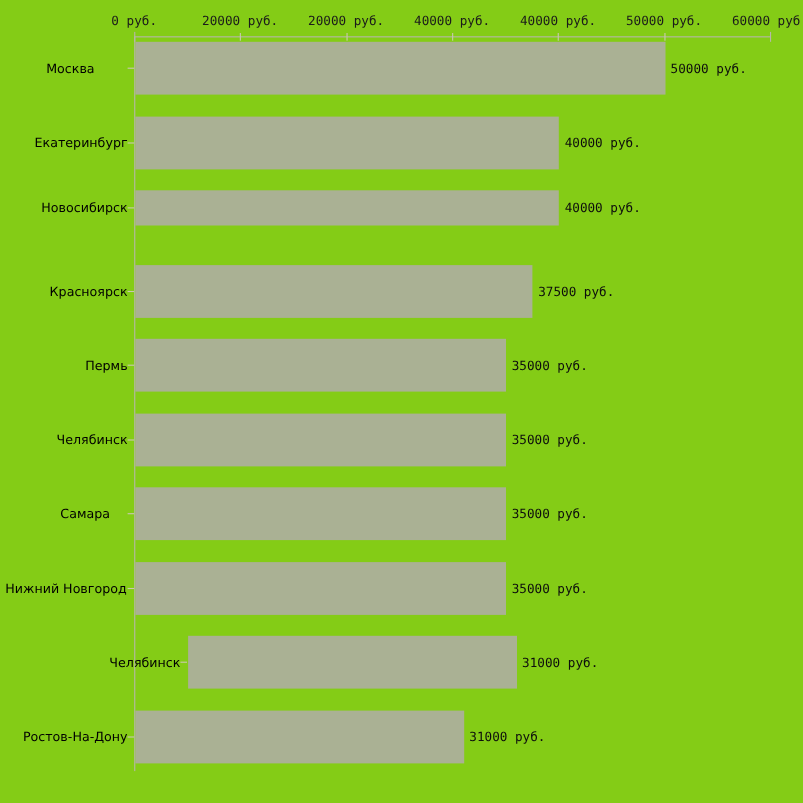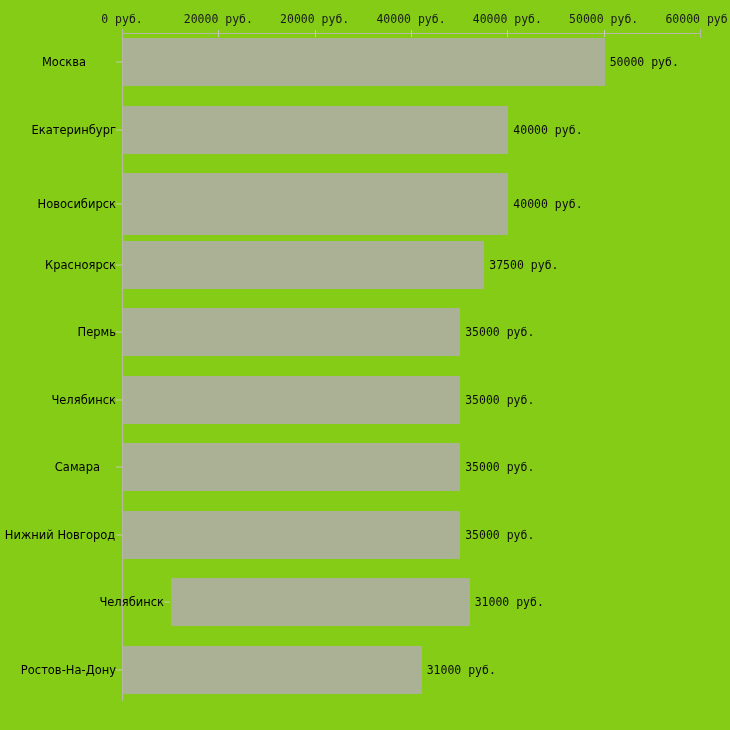--- a/index.html
+++ b/index.html
@@ -152,21 +152,21 @@
         <div class="cat-tick"></div>
         <div class="bar" title="Москва: 50000 руб." style="width: 481.667px; background: rgb(170, 177, 148);"></div>
         <div class="bar-value" style="left: 609.667px;">50000 руб.</div>
       </div>
       <div class="bar-row" style="top: 105.5px; height: 48px;">
         <div class="cat-label" style="right: 614px;">Екатеринбург</div>
         <div class="cat-tick"></div>
         <div class="bar" title="Екатеринбург: 40000 руб." style="width: 385.333px; background: rgb(170, 177, 148);"></div>
         <div class="bar-value" style="left: 513.333px;">40000 руб.</div>
       </div>
-      <div class="bar-row" style="top: 173px; height: 62px;">
+      <div class="bar-row" style="top: 173px; height: 32px;">
         <div class="cat-label" style="right: 614px;">Новосибирск</div>
         <div class="cat-tick"></div>
         <div class="bar" title="Новосибирск: 40000 руб." style="width: 385.333px; background: rgb(170, 177, 148);"></div>
         <div class="bar-value" style="left: 513.333px;">40000 руб.</div>
       </div>
       <div class="bar-row" style="top: 240.5px; height: 48px;">
         <div class="cat-label" style="right: 614px;">Красноярск</div>
         <div class="cat-tick"></div>
         <div class="bar" title="Красноярск: 37500 руб." style="width: 361.25px; background: rgb(170, 177, 148);"></div>
         <div class="bar-value" style="left: 489.25px;">37500 руб.</div>

